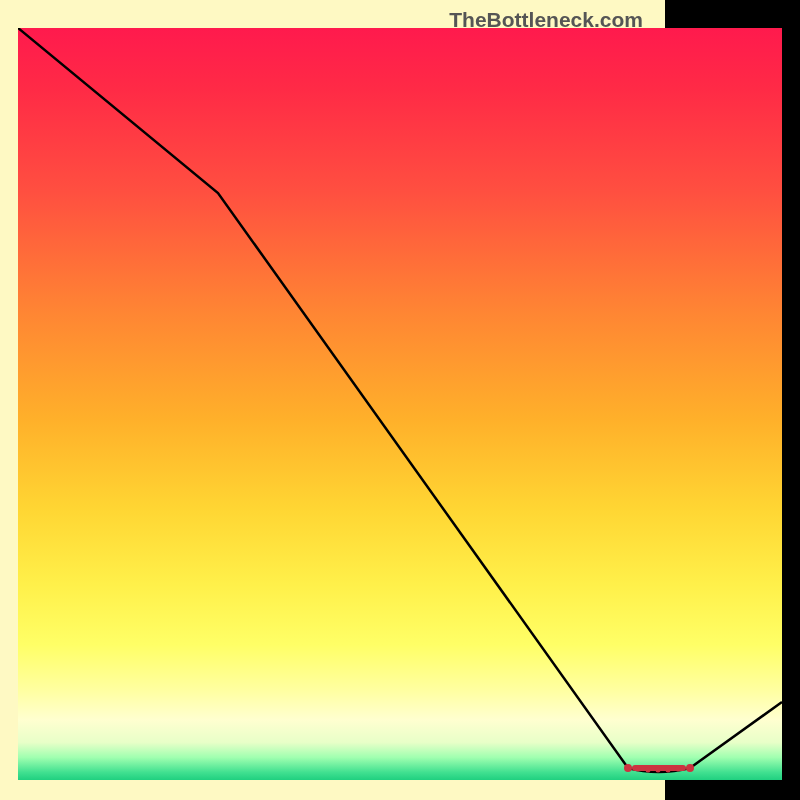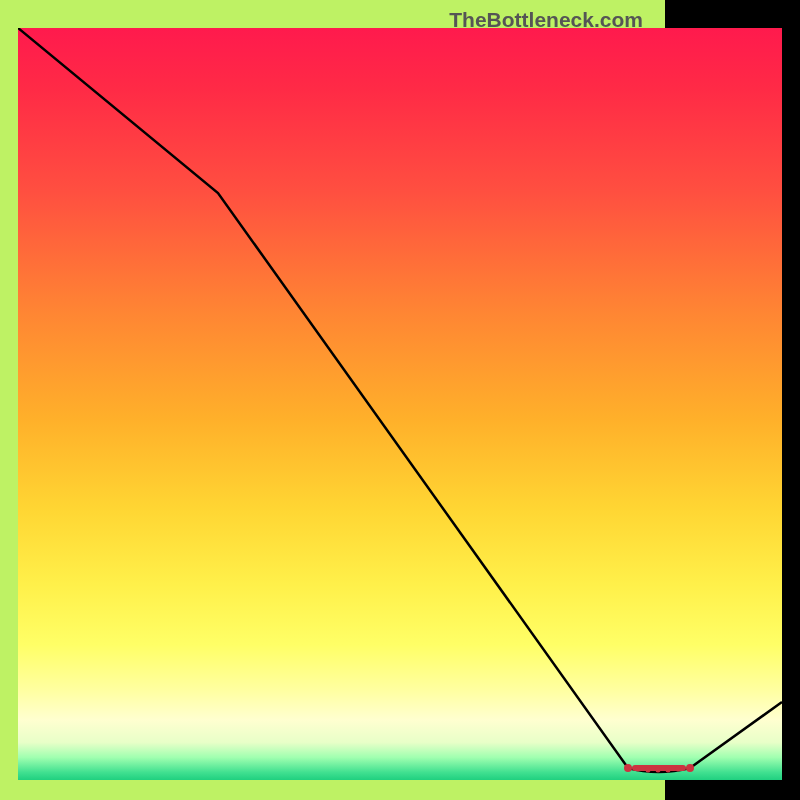--- a/index.html
+++ b/index.html
@@ -8,21 +8,21 @@
     background: #000;
     width: 800px;
     height: 800px;
     overflow: hidden;
     font-family: Arial, sans-serif;
   }
   .container {
     position: relative;
     width: 665px;
     height: 800px;
-    background: #bef264;
+    background: #fef9c3;
     text-decoration: underline;
   }
   .watermark {
     position: absolute;
     top: 8px;
     right: 22px;
     color: #555;
     font-size: 21px;
     font-weight: bold;
     z-index: 10;

